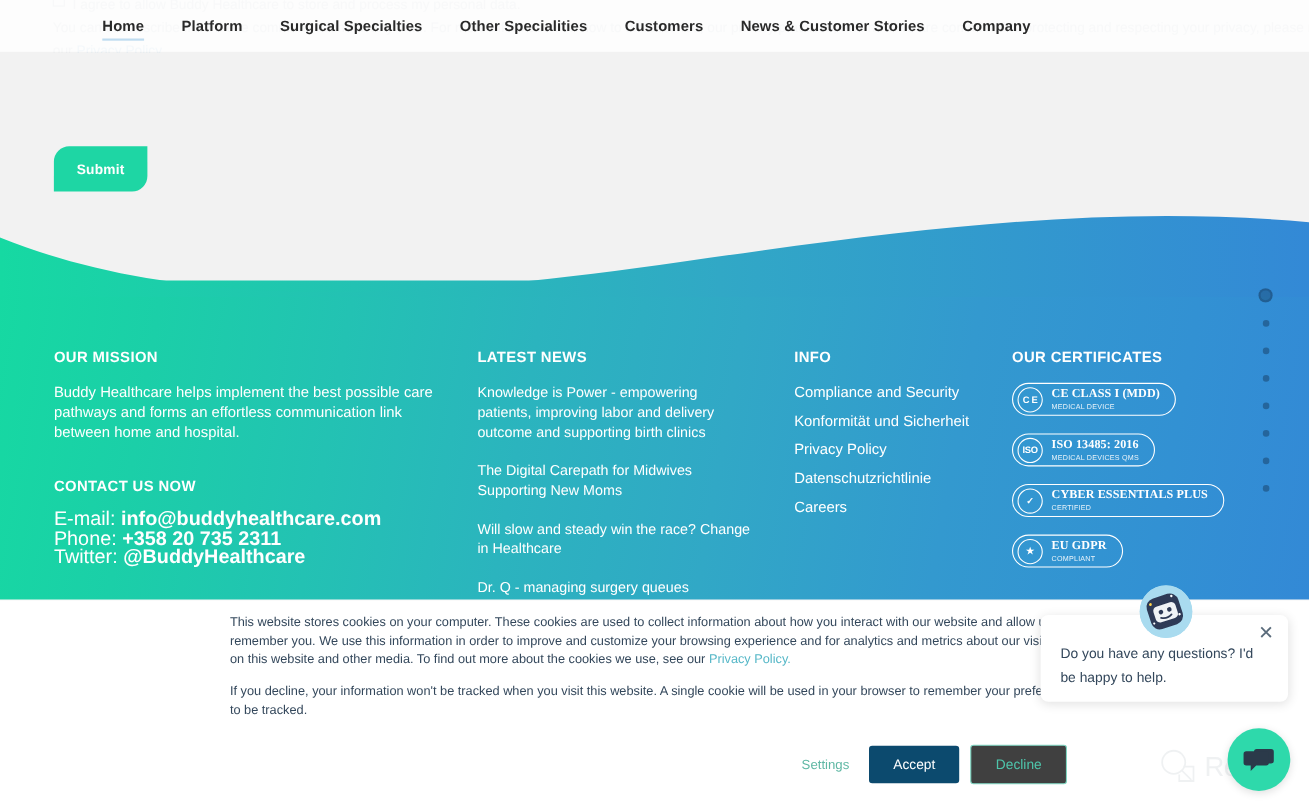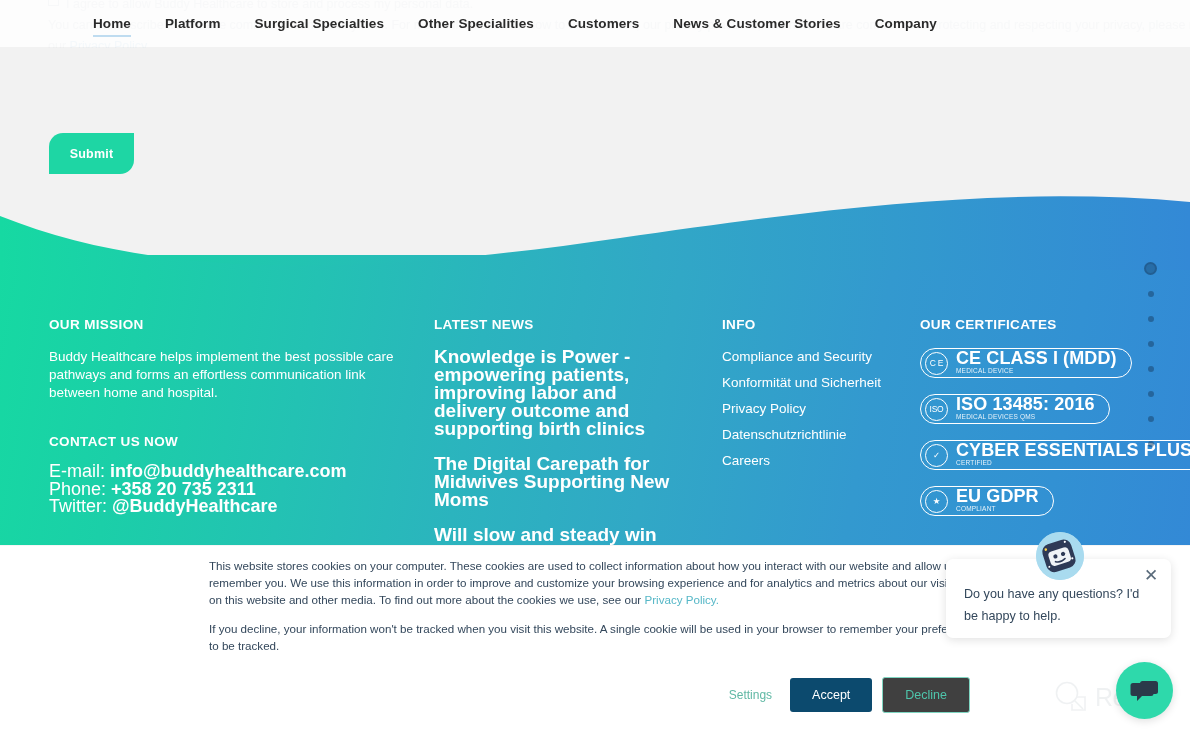--- a/index.html
+++ b/index.html
@@ -77,39 +77,39 @@
   .col-title {
     font-size:13.5px; font-weight:bold; letter-spacing:0.35px;
     margin-bottom:16px; color:#ffffff;
   }
   .mission-text { font-size:13.5px; line-height:18px; color:#ffffff; }
   .contact-title { font-size:13.5px; font-weight:bold; letter-spacing:0.35px; margin:32px 0 14px 0; }
   .contact-line { font-size:18px; line-height:17.5px; color:#ffffff; }
   .contact-line b { font-weight:bold; }
   .contact-line a { color:#ffffff; text-decoration:none; font-weight:bold; }
 
-  .news-item { font-size:19px; line-height:18px; color:#ffffff; margin-bottom:17px; cursor:pointer;font-weight:bold; }
+  .news-item { font-size:13px; line-height:18px; color:#ffffff; margin-bottom:17px; cursor:pointer; }
   .info-item { font-size:13.5px; line-height:18px; color:#ffffff; margin-bottom:8px; cursor:pointer; }
 
   
   .cert { position:relative; height:30px; margin-bottom:16px; cursor:pointer; }
   .cert-pill {
     display:inline-flex; align-items:center; height:30px;
     border:1.6px solid #ffffff; border-radius:15px;
     padding: 0 14px 0 4px; white-space:nowrap;
   }
   .cert-mark {
     width:23px; height:23px; border-radius:50%;
     border:1.6px solid #ffffff; display:inline-flex;
     align-items:center; justify-content:center;
-    font-size:8.5px; font-weight:normal; color:#ffffff; margin-right:8px;
+    font-size:8.5px; font-weight:bold; color:#ffffff; margin-right:8px;
     flex:none; letter-spacing:-0.2px;
   }
   .cert-txt { display:flex; flex-direction:column; justify-content:center; }
-  .cert-main { font-size:18px; font-weight:bold; color:#ffffff; line-height:13px; letter-spacing:0.1px;}
+  .cert-main { font-size:11px; font-weight:bold; color:#ffffff; line-height:13px; letter-spacing:0.1px;font-family:Liberation Serif, serif;}
   .cert-sub  { font-size:6.5px; color:rgba(255,255,255,0.88); line-height:9px; letter-spacing:0.2px; margin-top:1px;}
 
   
   .dotnav { position:absolute; right:33px; top:262px; z-index:6; }
   .dotnav .dot {
     width:6px; height:6px; border-radius:50%;
     background:rgba(25,70,110,0.55); margin:0 auto 19px auto; cursor:pointer;
   }
   .dotnav .dot.active {
     width:13px; height:13px; background:rgba(25,70,110,0.45);

